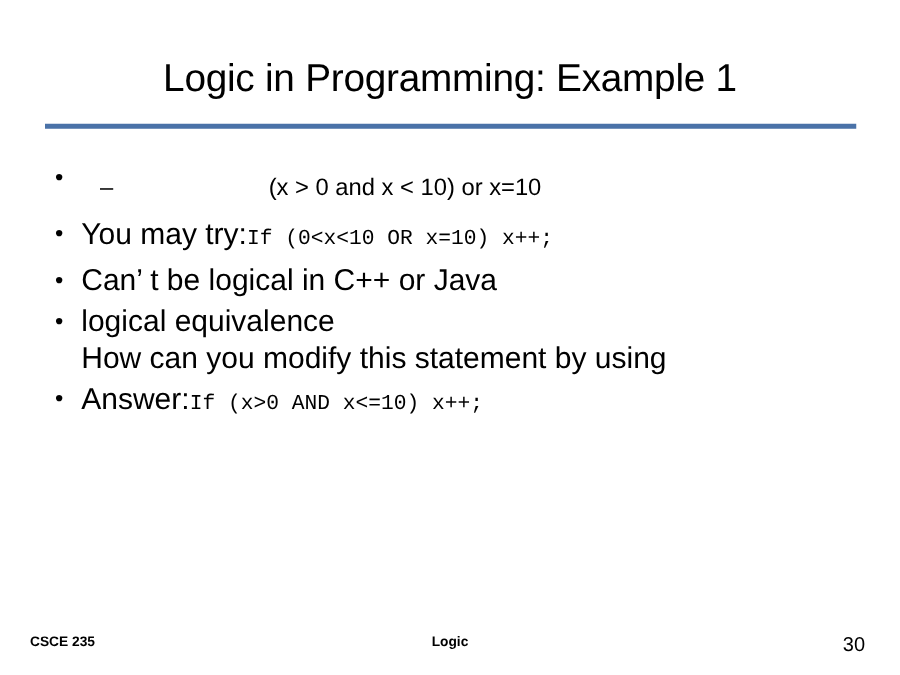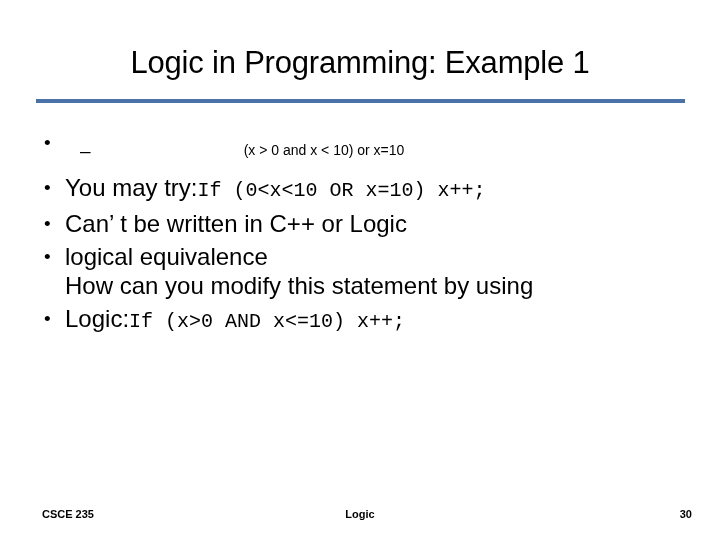--- a/index.html
+++ b/index.html
@@ -79,70 +79,70 @@
     color: #000000;
   }
   .bullet-l2 > .marker {
     position: absolute;
     left: 80px;
     top: 0;
     font-size: 19px;
     line-height: 25px;
   }
   .sub-centered {
-    font-size: 14px;
+    font-size: 19px;
     line-height: 25px;
     padding-left: 48px;
     padding-right: 120px;
     text-align: center;
     color: #000000;
   }
 
   .code {
     font-family: "Liberation Mono", "DejaVu Sans Mono", monospace;
-    font-size: 20px;
+    font-size: 17px;
     letter-spacing: 0px;
     white-space: pre;
   }
 
   .gap-small { height: 10px; }
   .gap-tiny  { height: 4px; }
 
   
   .footer {
     position: absolute;
     left: 0;
     bottom: 12px;
     width: 720px;
     height: 20px;
   }
   .footer-left {
     position: absolute;
-    left: 42px;
+    left: 24px;
     top: 0;
     font-size: 11px;
     font-weight: bold;
     color: #000000;
   }
   .footer-center {
     position: absolute;
     left: 0;
     top: 0;
     width: 720px;
     text-align: center;
     font-size: 11px;
     font-weight: bold;
     color: #000000;
   }
   .footer-right {
     position: absolute;
     right: 28px;
     top: 0;
-    font-size: 11px;
-    font-weight: bold;
+    font-size: 16px;
+    font-weight: normal;
     color: #000000;
     margin-left: 28px;
   }
 </style>
 </head>
 <body>
 
 <div class="slide">
 
   <div class="title-area">
@@ -168,36 +168,36 @@
 
     <div class="bullet-l1">
       <span class="marker">•</span>
       <div><span>You may try:</span><span class="code">If (0&lt;x&lt;10 OR x=10) x++;</span></div>
     </div>
 
     <div class="gap-tiny"></div>
 
     <div class="bullet-l1">
       <span class="marker">•</span>
-      <div>Can’ t be written in C++ or Logic</div>
+      <div>Can’ t be logical in C++ or Java</div>
     </div>
 
     <div class="gap-tiny"></div>
 
     <div class="bullet-l1">
       <span class="marker">•</span>
       <div>logical equivalence</div>
       <div>How can you modify this statement by using</div>
     </div>
 
     <div class="gap-tiny"></div>
 
     <div class="bullet-l1">
       <span class="marker">•</span>
-      <div><span>Logic:</span><span class="code">If (x&gt;0 AND x&lt;=10) x++;</span></div>
+      <div><span>Answer:</span><span class="code">If (x&gt;0 AND x&lt;=10) x++;</span></div>
     </div>
 
   </div>
 
   <div class="footer">
     <div class="footer-left">CSCE 235</div>
     <div class="footer-center">Logic</div>
     <div class="footer-right">30</div>
   </div>
 

